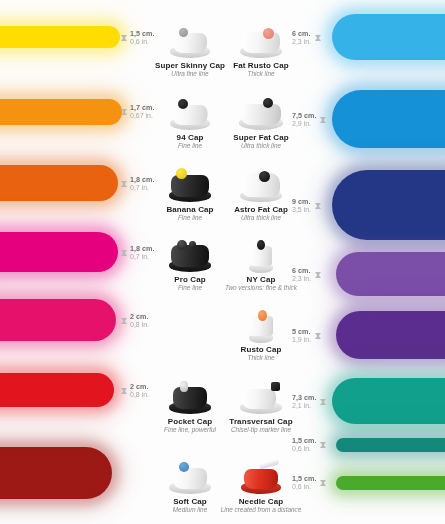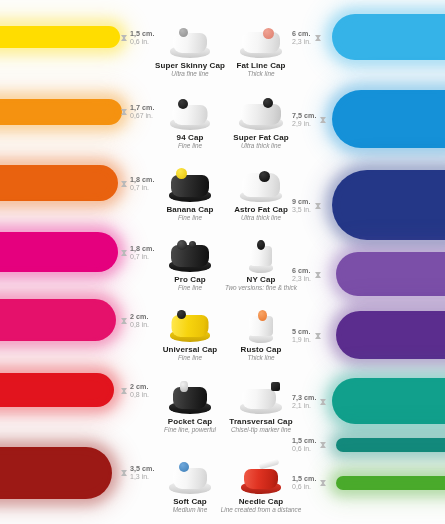--- a/index.html
+++ b/index.html
@@ -234,31 +234,20 @@
       <span class="cap-arrow top" style="border-bottom-color: rgb(185, 185, 185);"></span>
       <span class="line" style="background: rgb(185, 185, 185);"></span>
       <span class="cap-arrow bot" style="border-top-color: rgb(185, 185, 185);"></span>
     </div>
     <div class="txt">
       <span class="cm" style="color: rgb(111, 111, 111);">2 cm.</span>
       <span class="inch" style="color: rgb(168, 168, 168);">0,8 in.</span>
     </div>
   </div>
 
-  <div class="measure" style="left:120px; top:448px; height:50px;">
-    <div class="bar">
-      <span class="cap-arrow top" style="border-bottom-color: rgb(185, 185, 185);"></span>
-      <span class="line" style="background: rgb(185, 185, 185);"></span>
-      <span class="cap-arrow bot" style="border-top-color: rgb(185, 185, 185);"></span>
-    </div>
-    <div class="txt">
-      <span class="cm" style="color: rgb(111, 111, 111);">3,5 cm.</span>
-      <span class="inch" style="color: rgb(168, 168, 168);">1,3 in.</span>
-    </div>
-  </div>
 
   <div class="measure right-label" style="left:292px; top:16px; height:44px; flex-direction:row;">
     <div class="txt" style="order:1;">
       <span class="cm" style="color: rgb(111, 111, 111);">6 cm.</span>
       <span class="inch" style="color: rgb(168, 168, 168);">2,3 in.</span>
     </div>
     <div class="bar" style="order:2;">
       <span class="cap-arrow top" style="border-bottom-color: rgb(185, 185, 185);"></span>
       <span class="line" style="background: rgb(185, 185, 185);"></span>
       <span class="cap-arrow bot" style="border-top-color: rgb(185, 185, 185);"></span>
@@ -358,21 +347,21 @@
     <div class="cap-name" style="color: rgb(29, 29, 27);">Super Skinny Cap</div>
     <div class="cap-desc" style="color: rgb(138, 138, 138);">Ultra fine line</div>
   </div>
 
   <div class="cap-item" style="left:213px; top:14px;">
     <div class="cap-art">
       <div class="cap-base w-base" style="width:42px;"></div>
       <div class="cap-body w-body" style="height:21px; width:38px;"></div>
       <div class="nozzle" style="left:32px; top:14px; width:11px; height:11px; background:radial-gradient(circle at 35% 30%,#f0a394,#dd7c6b);"></div>
     </div>
-    <div class="cap-name" style="color: rgb(29, 29, 27);">Fat Line Cap</div>
+    <div class="cap-name" style="color: rgb(29, 29, 27);">Fat Rusto Cap</div>
     <div class="cap-desc" style="color: rgb(138, 138, 138);">Thick line</div>
   </div>
 
   <div class="cap-item" style="left:142px; top:86px;">
     <div class="cap-art">
       <div class="cap-base w-base"></div>
       <div class="cap-body w-body" style="height:20px; width:35px;"></div>
       <div class="nozzle" style="left:18px; top:13px; width:10px; height:10px; background:radial-gradient(circle at 35% 30%,#3a3a3a,#111);"></div>
     </div>
     <div class="cap-name" style="color: rgb(29, 29, 27);">94 Cap</div>
@@ -423,29 +412,20 @@
   <div class="cap-item" style="left:213px; top:228px;">
     <div class="cap-art">
       <div class="cap-base w-base" style="width:24px; height:10px; bottom:1px;"></div>
       <div class="cap-body w-body" style="height:20px; width:22px; bottom:8px; border-radius:4px;"></div>
       <div class="nozzle" style="left:26px; top:12px; width:8px; height:10px; border-radius:50%; background:radial-gradient(circle at 35% 30%,#333,#0a0a0a);"></div>
     </div>
     <div class="cap-name" style="color: rgb(29, 29, 27);">NY Cap</div>
     <div class="cap-desc" style="color: rgb(138, 138, 138);">Two versions: fine &amp; thick</div>
   </div>
 
-  <div class="cap-item" style="left:142px; top:298px;">
-    <div class="cap-art">
-      <div class="cap-base" style="width:40px; background:linear-gradient(180deg,#f5cf12 0%,#ddb708 60%,#c9a404 100%);"></div>
-      <div class="cap-body" style="height:22px; width:37px; background:linear-gradient(95deg,#ffe84f 0%,#f7d40e 45%,#eac206 85%,#d8ad03 100%);"></div>
-      <div class="nozzle" style="left:17px; top:12px; width:9px; height:9px; background:radial-gradient(circle at 35% 30%,#3a3a3a,#0f0f0f);"></div>
-    </div>
-    <div class="cap-name" style="color: rgb(29, 29, 27);">Universal Cap</div>
-    <div class="cap-desc" style="color: rgb(138, 138, 138);">Fine line</div>
-  </div>
 
   <div class="cap-item" style="left:213px; top:298px;">
     <div class="cap-art">
       <div class="cap-base w-base" style="width:24px; height:10px; bottom:1px;"></div>
       <div class="cap-body w-body" style="height:20px; width:24px; bottom:8px; border-radius:4px;"></div>
       <div class="nozzle" style="left:27px; top:12px; width:9px; height:11px; background:radial-gradient(circle at 35% 30%,#f9a567,#e8752a);"></div>
     </div>
     <div class="cap-name" style="color: rgb(29, 29, 27);">Rusto Cap</div>
     <div class="cap-desc" style="color: rgb(138, 138, 138);">Thick line</div>
   </div>

